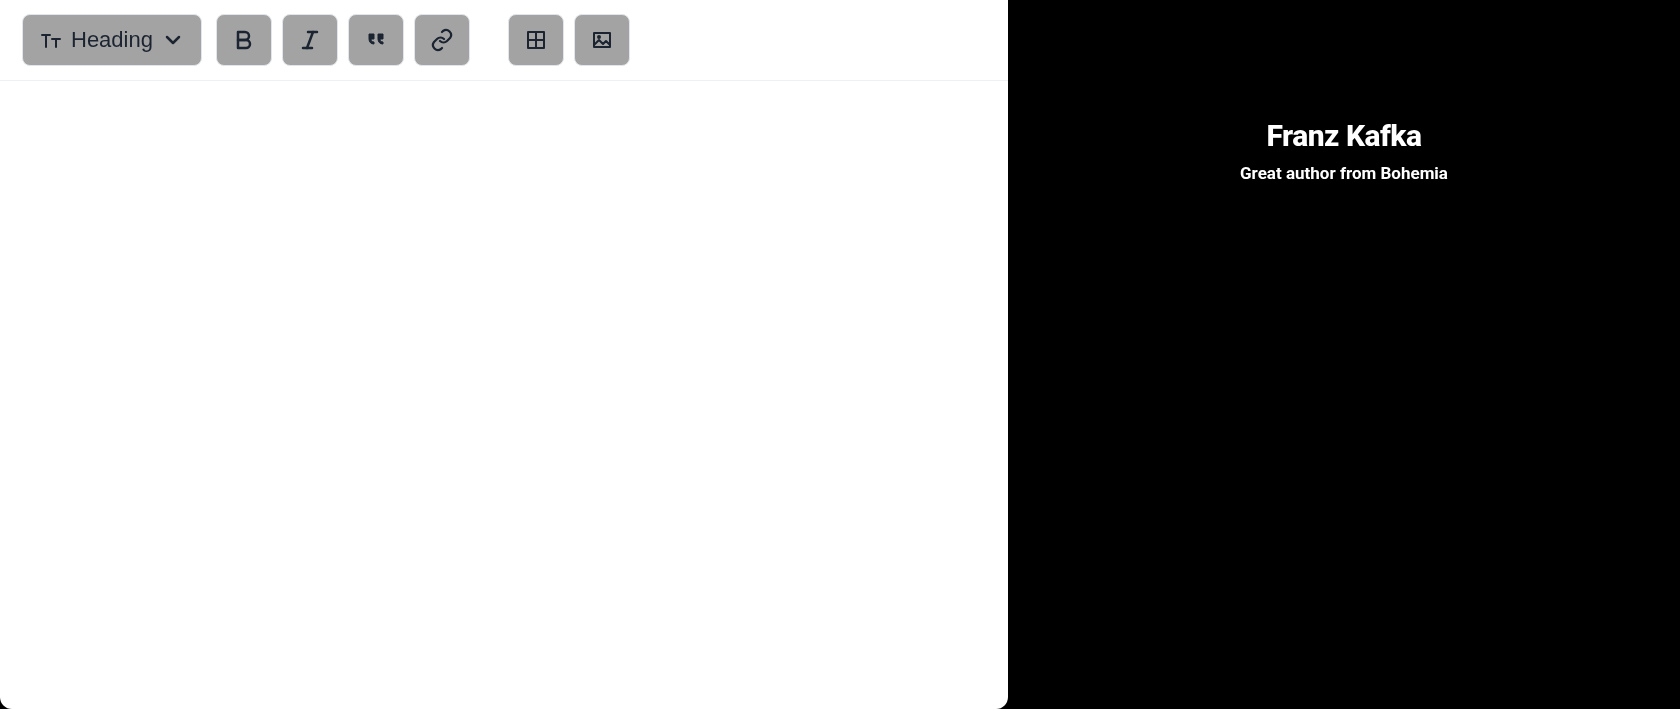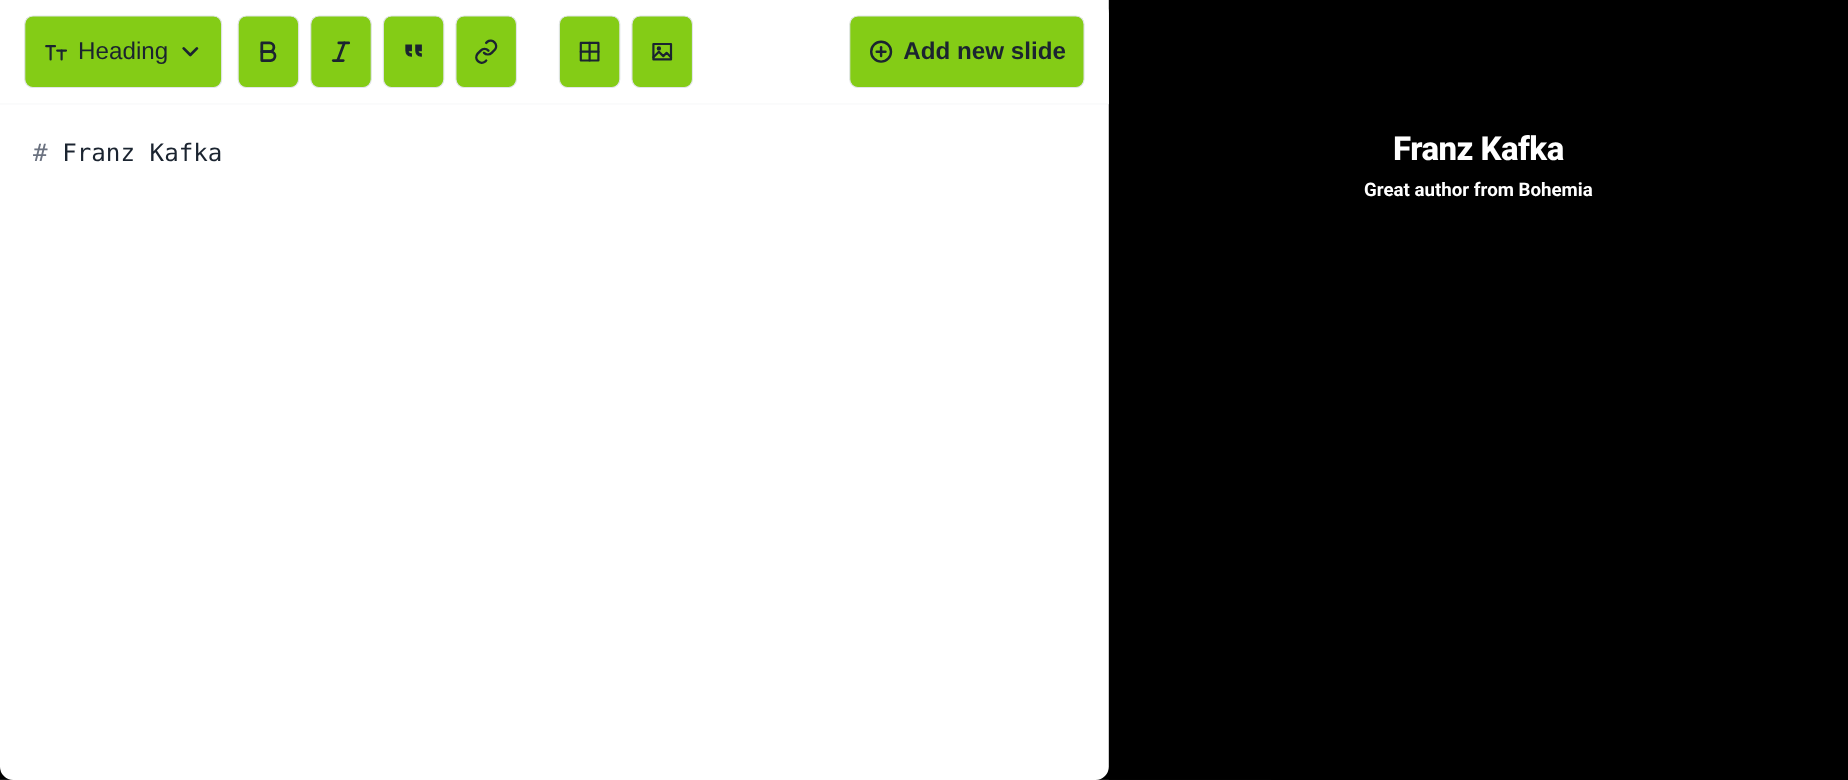--- a/index.html
+++ b/index.html
@@ -31,26 +31,26 @@
     }
     .tb-group {
       display: flex;
       gap: 10px;
     }
     .tb-btn {
       display: inline-flex;
       align-items: center;
       justify-content: center;
       gap: 8px;
-      height: 66px;
+      height: 52px;
       min-width: 52px;
       padding: 0 16px;
       border: 1px solid #e2e5e9;
       border-radius: 8px;
-      background: #84cc16;
+      background: #a3a3a3;
       cursor: pointer;
       color: #1b2430;
       font-size: 20px;
       font-weight: 600;
     }
     .tb-btn.icon-only { padding: 0; width: 56px; }
     .tb-btn svg { width: 24px; height: 24px; stroke: #1b2430; }
     .heading-label { font-size: 22px; font-weight: 500; color: #1b2430; }
     .spacer-sm { width: 10px; }
     .spacer { flex: 1; }
@@ -150,31 +150,22 @@
         <svg viewBox="0 0 24 24" fill="none" stroke-width="2" stroke-linecap="round" stroke-linejoin="round">
           <rect x="4" y="5" width="16" height="14"></rect>
             <polyline points="4 17 9 12 13 16 16 13 20 17"></polyline>
             <circle cx="9" cy="9" r="1" fill="#1b2430"></circle>
         </svg>
       </button>
     </div>
 
     <div class="spacer"></div>
 
-    <button class="tb-btn">
-      <svg viewBox="0 0 24 24" fill="none" stroke-width="2.2" stroke-linecap="round" stroke-linejoin="round">
-        <circle cx="12" cy="12" r="9"></circle>
-          <line x1="12" y1="8" x2="12" y2="16"></line>
-          <line x1="8" y1="12" x2="16" y2="12"></line>
-      </svg>
-      <span class="add-btn-label">Add new slide</span>
-    </button>
   </div>
 
   <div class="editor-body">
-    <div class="editor-line"><span class="md-marker"># </span><span>Franz Kafka</span></div>
   </div>
 </div>
 
 <div class="preview-pane">
   <div class="preview-title">Franz Kafka</div>
   <div class="preview-subtitle">Great author from Bohemia</div>
 </div>
 
 </body></html>

